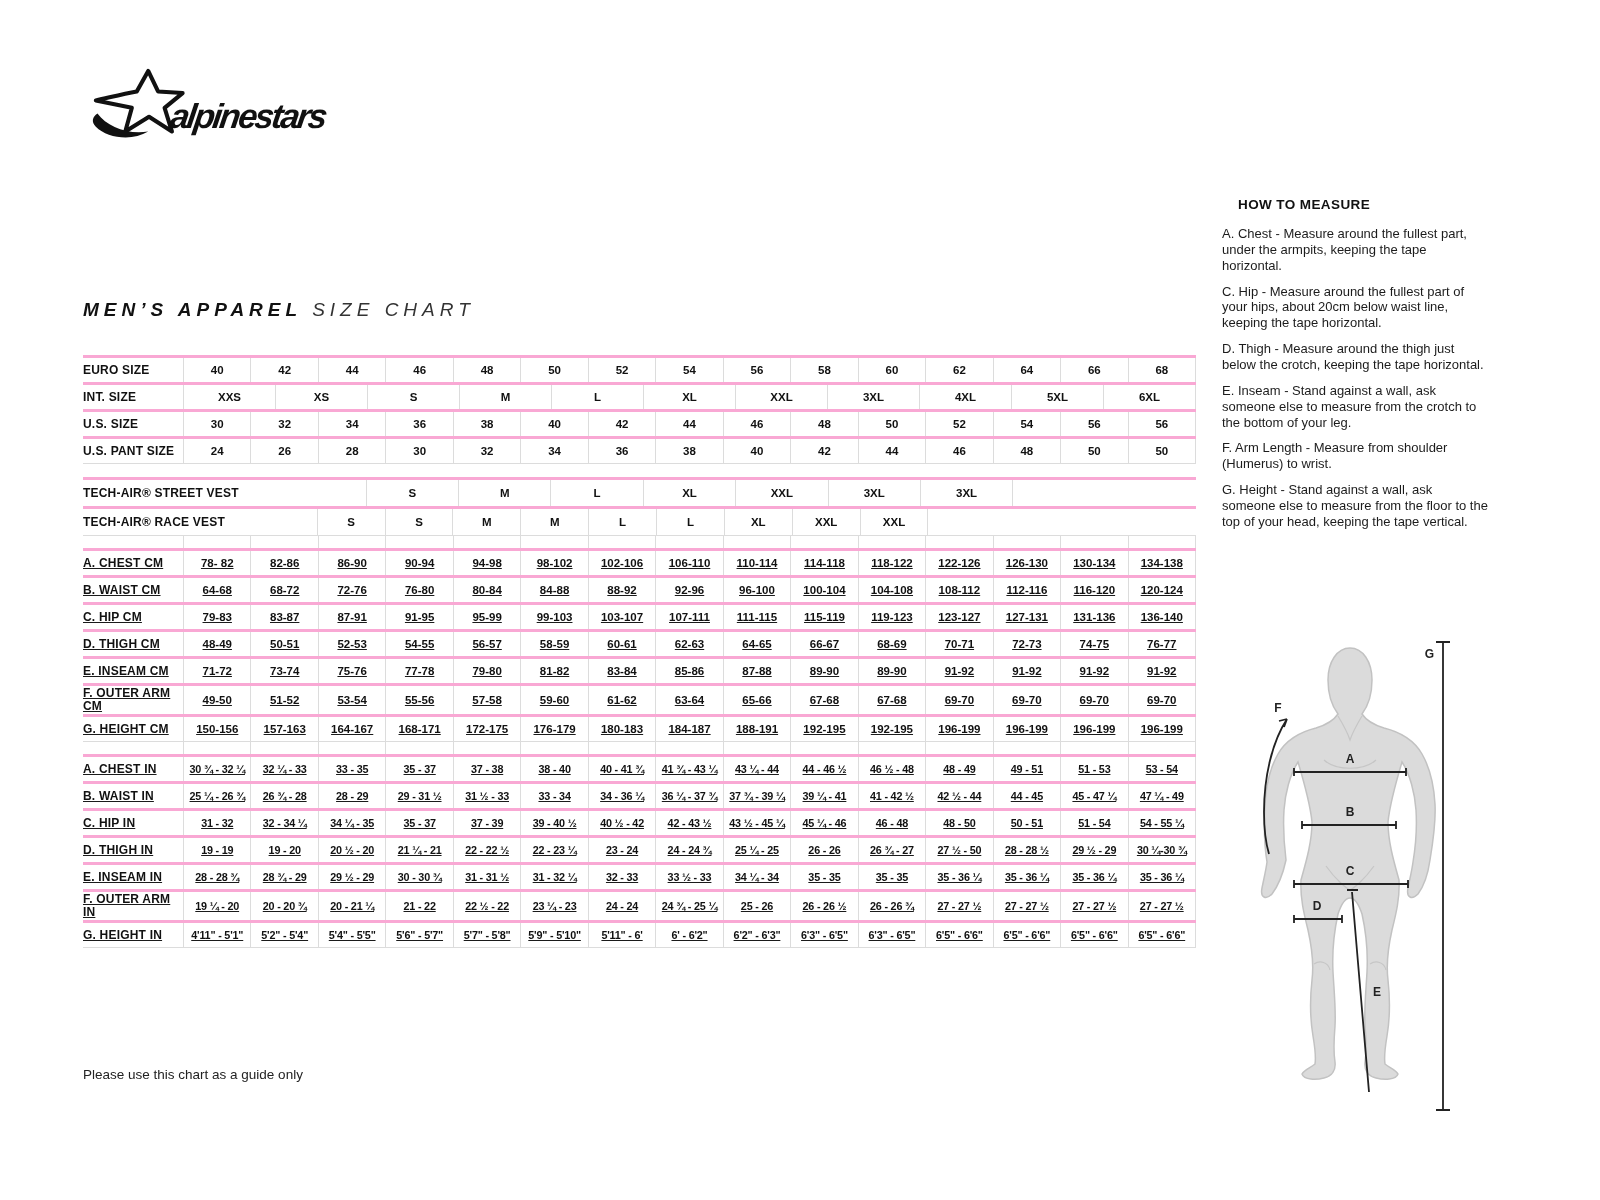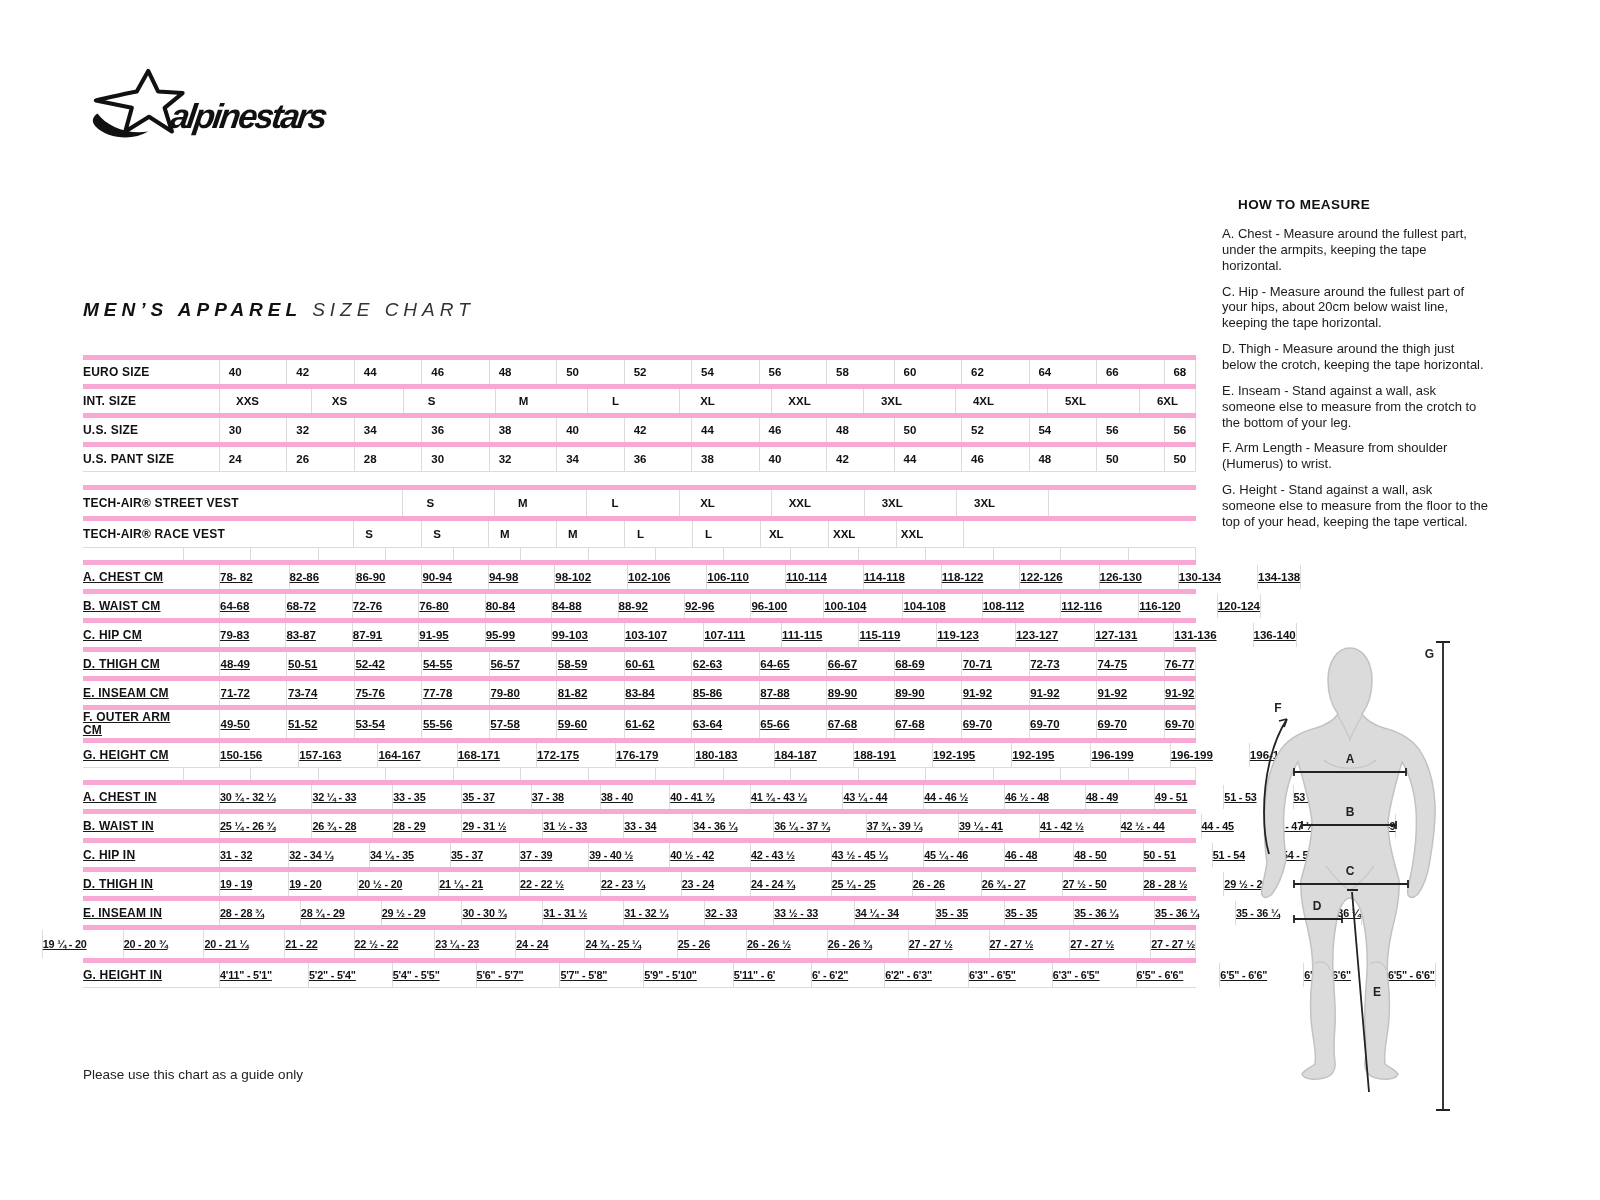--- a/index.html
+++ b/index.html
@@ -11,21 +11,21 @@
   #logo{left:86px;top:66px;width:262px;height:82px;}
 
   
   #title{left:83px;top:299px;white-space:nowrap;font-style:italic;}
   #title .main{font-weight:bold;font-size:19px;letter-spacing:5px;color:#111;}
   #title .sub{font-weight:400;font-size:19px;letter-spacing:5px;color:#333;margin-left:10px;}
 
   
   #size-table{left:83px;top:355px;width:1113px;}
   .trow{display:flex;align-items:stretch;}
-  .trow.data,.trow.vest,.trow.measure{border-top:5px solid #f9a8d4;gap:36px;}
+  .trow.data,.trow.vest,.trow.measure{border-top:3px solid #f9a8d4;}
   .trow.bend{border-bottom:1px solid #dcdcdc;}
   .trow.data{height:24px;}
   .trow.vest{height:26px;}
   .trow.measure{height:24px;text-decoration:underline;}
   .trow.tall{height:28px;justify-content:flex-end;}
   .trow.spacer{height:12px;}
   .trow.spacer.nd{height:13px;}
   .tlabel{flex:0 0 100px;width:100px;display:flex;align-items:center;
           font-weight:bold;font-size:12px;letter-spacing:0.2px;line-height:1.05;color:#111;}
   .trow.vest .tlabel{white-space:nowrap;overflow:visible;position:relative;z-index:2;}
@@ -255,21 +255,21 @@
       <div class="tcell bl">119-123</div>
       <div class="tcell bl">123-127</div>
       <div class="tcell bl">127-131</div>
       <div class="tcell bl">131-136</div>
       <div class="tcell bl br">136-140</div>
     </div>
     <div class="trow measure">
       <div class="tlabel">D. THIGH CM</div>
       <div class="tcell bl">48-49</div>
       <div class="tcell bl">50-51</div>
-      <div class="tcell bl">52-42</div>
+      <div class="tcell bl">52-53</div>
       <div class="tcell bl">54-55</div>
       <div class="tcell bl">56-57</div>
       <div class="tcell bl">58-59</div>
       <div class="tcell bl">60-61</div>
       <div class="tcell bl">62-63</div>
       <div class="tcell bl">64-65</div>
       <div class="tcell bl">66-67</div>
       <div class="tcell bl">68-69</div>
       <div class="tcell bl">70-71</div>
       <div class="tcell bl">72-73</div>

